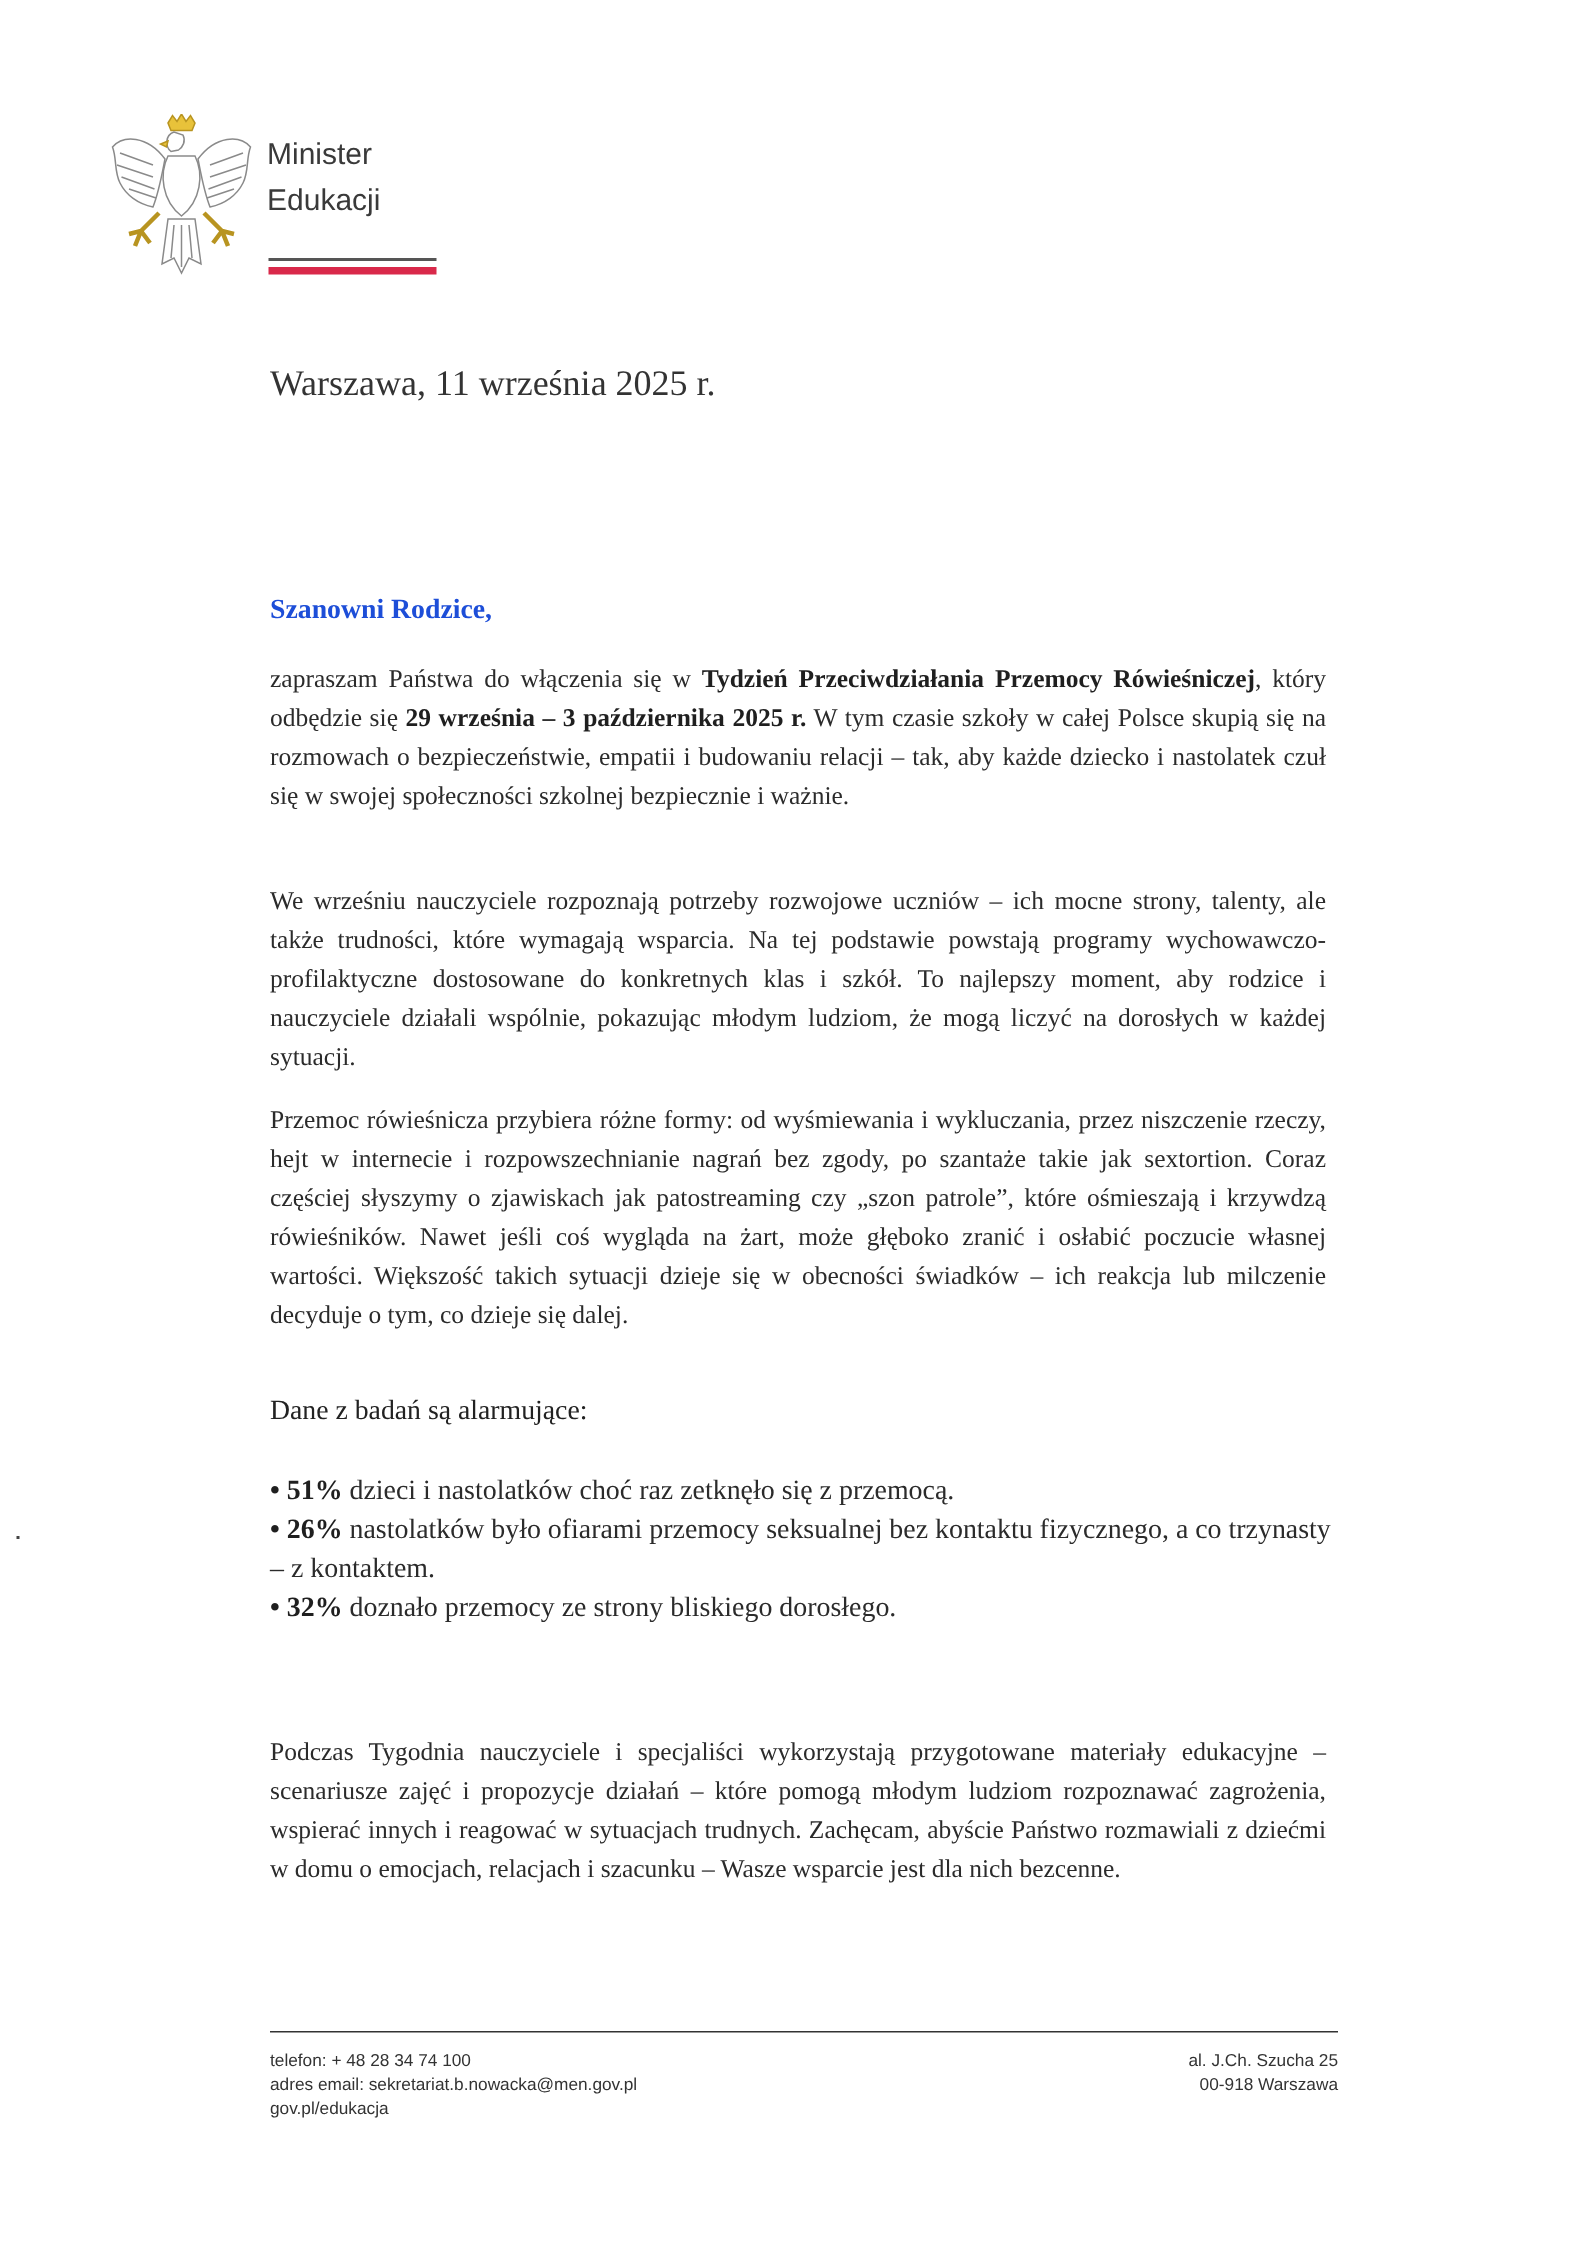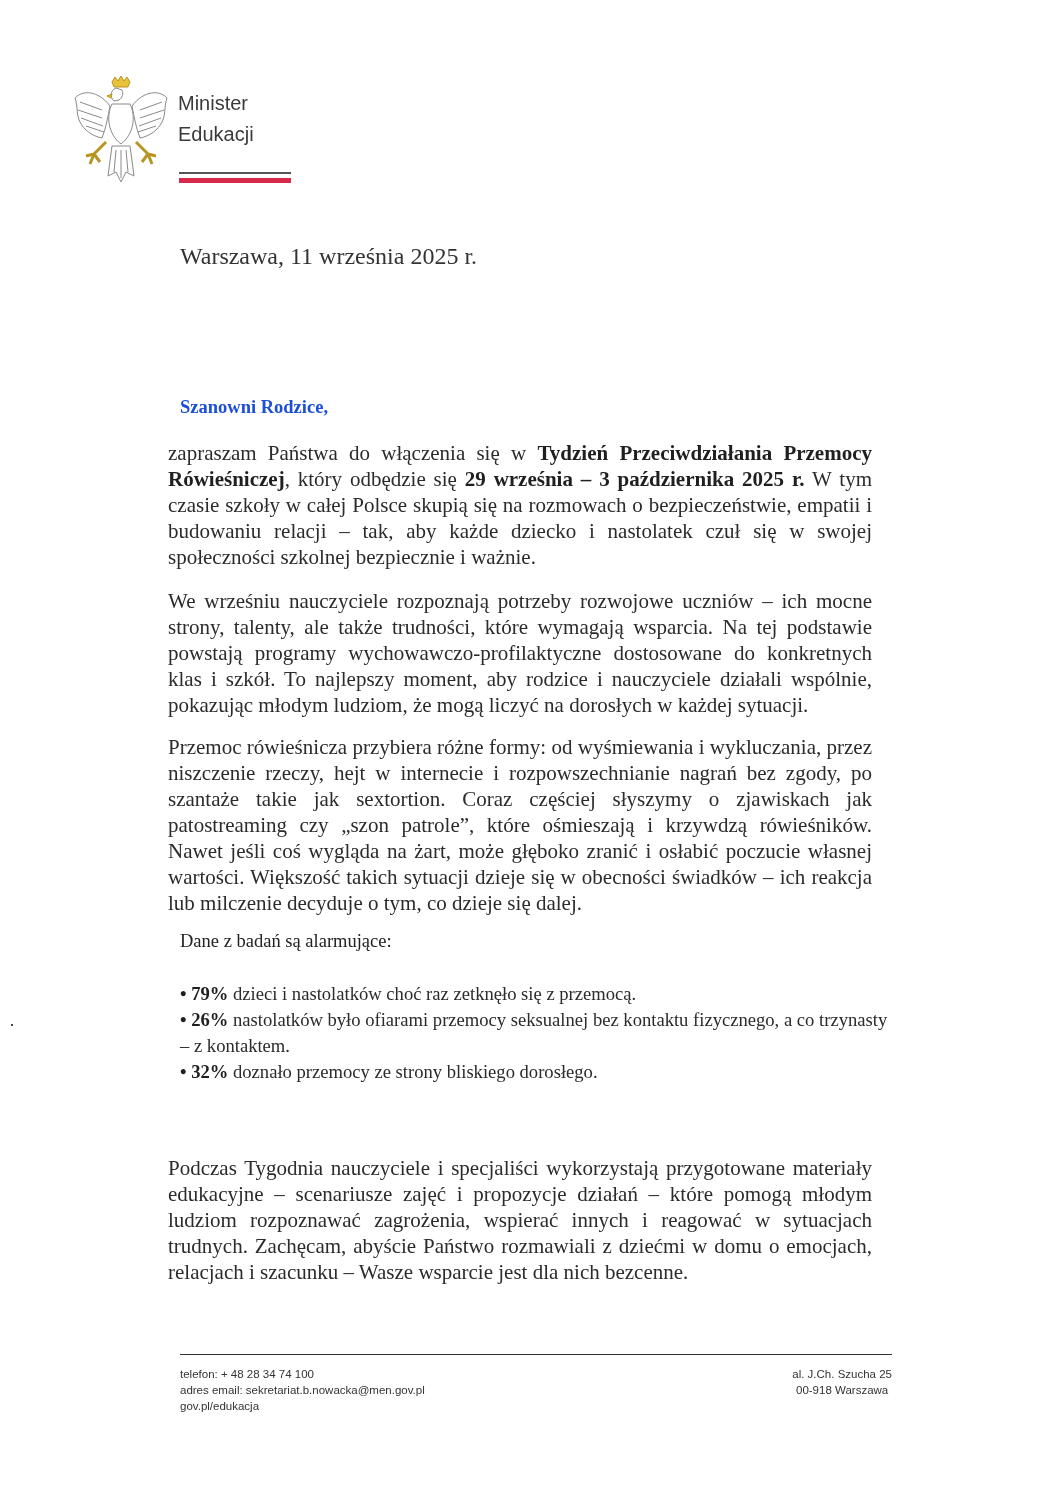--- a/index.html
+++ b/index.html
@@ -15,39 +15,39 @@
       font-family: "Liberation Sans", "DejaVu Sans", sans-serif;
       font-size: 20px; line-height: 31px; color: #3a3a3a;
     }
     .logo-rule-dark { position: absolute; left: 107px; top: 96px; width: 112px; height: 1.5px; background: #555; }
     .logo-rule-red { position: absolute; left: 107px; top: 102px; width: 112px; height: 5px; background: #d9294a; }
 
     .date { position: absolute; left: 180px; top: 243px; font-size: 24px; color: #333; }
     .salutation { position: absolute; left: 180px; top: 397px; font-size: 18.5px; font-weight: bold; color: #1d4ed8; }
 
     .body-text {
-      position: absolute; left: 168px; width: 704px;
-      font-size: 21px; line-height: 26px; text-align: justify; color: #2b2b2b;
+      position: absolute; left: 180px; width: 704px;
+      font-size: 17px; line-height: 26px; text-align: justify; color: #2b2b2b;
     }
     .p1 { top: 440px; }
     .p2 { top: 588px; }
     .p3 { top: 734px; }
     .stats-heading { position: absolute; left: 180px; top: 931px; font-size: 18.5px; font-weight: normal; color: #222; }
     .stats { position: absolute; left: 180px; top: 981px; width: 710px; font-size: 18.6px; line-height: 26px; color: #2b2b2b; }
     .stats div { margin: 0; }
     .p4 { top: 1155px; }
 
     .footer-rule { position: absolute; left: 180px; top: 1354px; width: 712px; height: 1px; background: #333; }
     .footer-left {
       position: absolute; left: 180px; top: 1366px;
       font-family: "Liberation Sans", "DejaVu Sans", sans-serif;
       font-size: 11.5px; line-height: 16px; color: #333;
     }
     .footer-right {
-      position: absolute; right: 166px; top: 1366px; text-align: center;
+      position: absolute; right: 166px; top: 1366px; text-align: right;
       font-family: "Liberation Sans", "DejaVu Sans", sans-serif;
       font-size: 11.5px; line-height: 16px; color: #333;
     }
     .dot { position: absolute; left: 11px; top: 1024px; width: 2px; height: 2px; background: #444; }
     b { font-weight: bold; color: #1f1f1f; }
   </style>
 </head>
 <body>
 
 <div class="logo">
@@ -88,21 +88,21 @@
 
 <div class="body-text p1"><span>zapraszam Państwa do włączenia się w </span><b>Tydzień Przeciwdziałania Przemocy Rówieśniczej</b><span>, który odbędzie się </span><b>29 września – 3 października 2025 r.</b><span> W tym czasie szkoły w całej Polsce skupią się na rozmowach o bezpieczeństwie, empatii i budowaniu relacji – tak, aby każde dziecko i nastolatek czuł się w swojej społeczności szkolnej bezpiecznie i ważnie.</span></div>
 
 <div class="body-text p2">We wrześniu nauczyciele rozpoznają potrzeby rozwojowe uczniów – ich mocne strony, talenty, ale także trudności, które wymagają wsparcia. Na tej podstawie powstają programy wychowawczo-profilaktyczne dostosowane do konkretnych klas i szkół. To najlepszy moment, aby rodzice i nauczyciele działali wspólnie, pokazując młodym ludziom, że mogą liczyć na dorosłych w każdej sytuacji.</div>
 
 <div class="body-text p3">Przemoc rówieśnicza przybiera różne formy: od wyśmiewania i wykluczania, przez niszczenie rzeczy, hejt w internecie i rozpowszechnianie nagrań bez zgody, po szantaże takie jak sextortion. Coraz częściej słyszymy o zjawiskach jak patostreaming czy „szon patrole”, które ośmieszają i krzywdzą rówieśników. Nawet jeśli coś wygląda na żart, może głęboko zranić i osłabić poczucie własnej wartości. Większość takich sytuacji dzieje się w obecności świadków – ich reakcja lub milczenie decyduje o tym, co dzieje się dalej.</div>
 
 <div class="stats-heading">Dane z badań są alarmujące:</div>
 
 <div class="stats">
-  <div><b>•</b> <b>79%</b><span> dzieci i nastolatków choć raz zetknęło się z przemocą.</span></div>
+  <div><b>•</b> <b>51%</b><span> dzieci i nastolatków choć raz zetknęło się z przemocą.</span></div>
   <div><b>•</b> <b>26%</b><span> nastolatków było ofiarami przemocy seksualnej bez kontaktu fizycznego, a co trzynasty – z kontaktem.</span></div>
   <div><b>•</b> <b>32%</b><span> doznało przemocy ze strony bliskiego dorosłego.</span></div>
 </div>
 
 <div class="body-text p4">Podczas Tygodnia nauczyciele i specjaliści wykorzystają przygotowane materiały edukacyjne – scenariusze zajęć i propozycje działań – które pomogą młodym ludziom rozpoznawać zagrożenia, wspierać innych i reagować w sytuacjach trudnych. Zachęcam, abyście Państwo rozmawiali z dziećmi w domu o emocjach, relacjach i szacunku – Wasze wsparcie jest dla nich bezcenne.</div>
 
 <div class="dot"></div>
 
 <div class="footer-rule"></div>
 <div class="footer-left">

